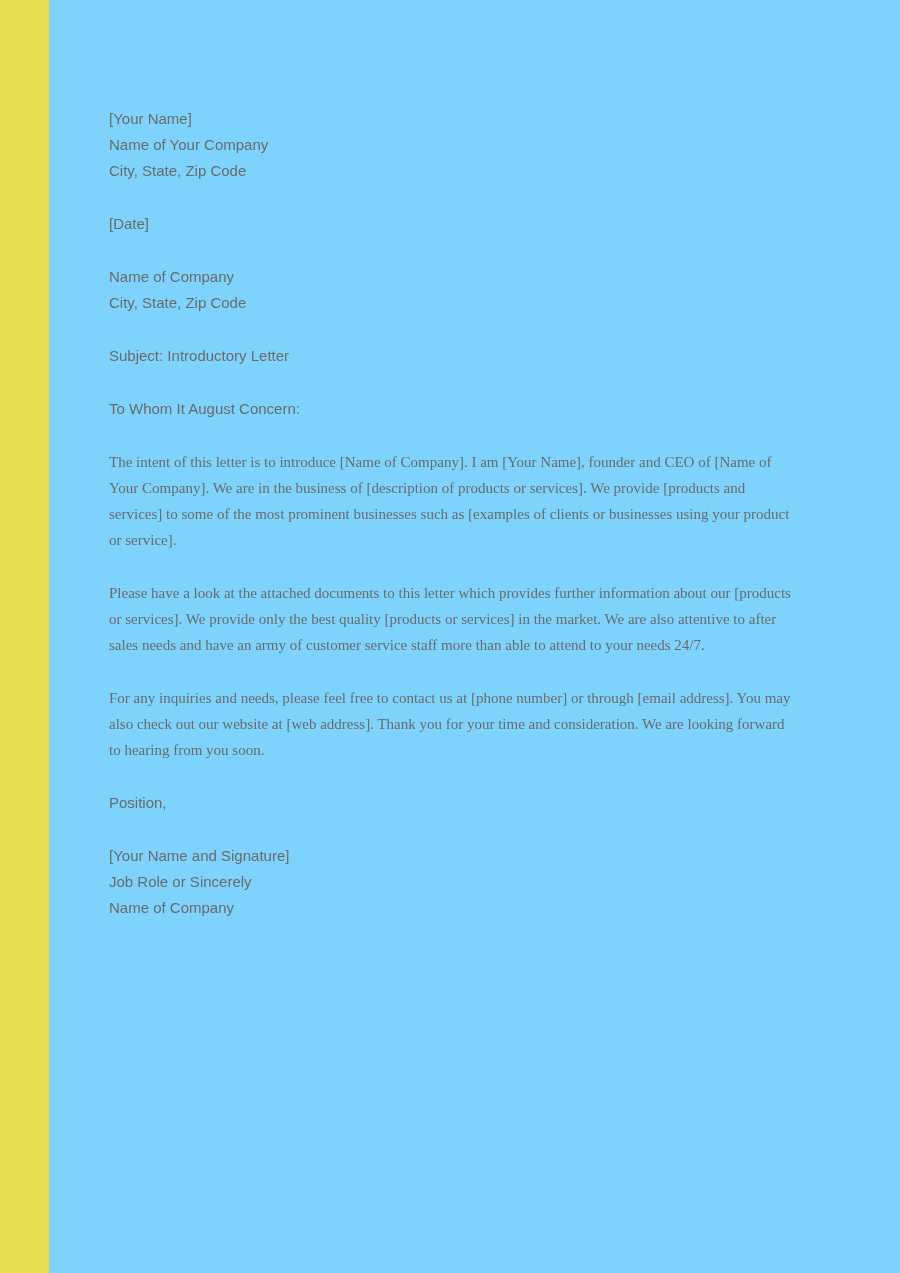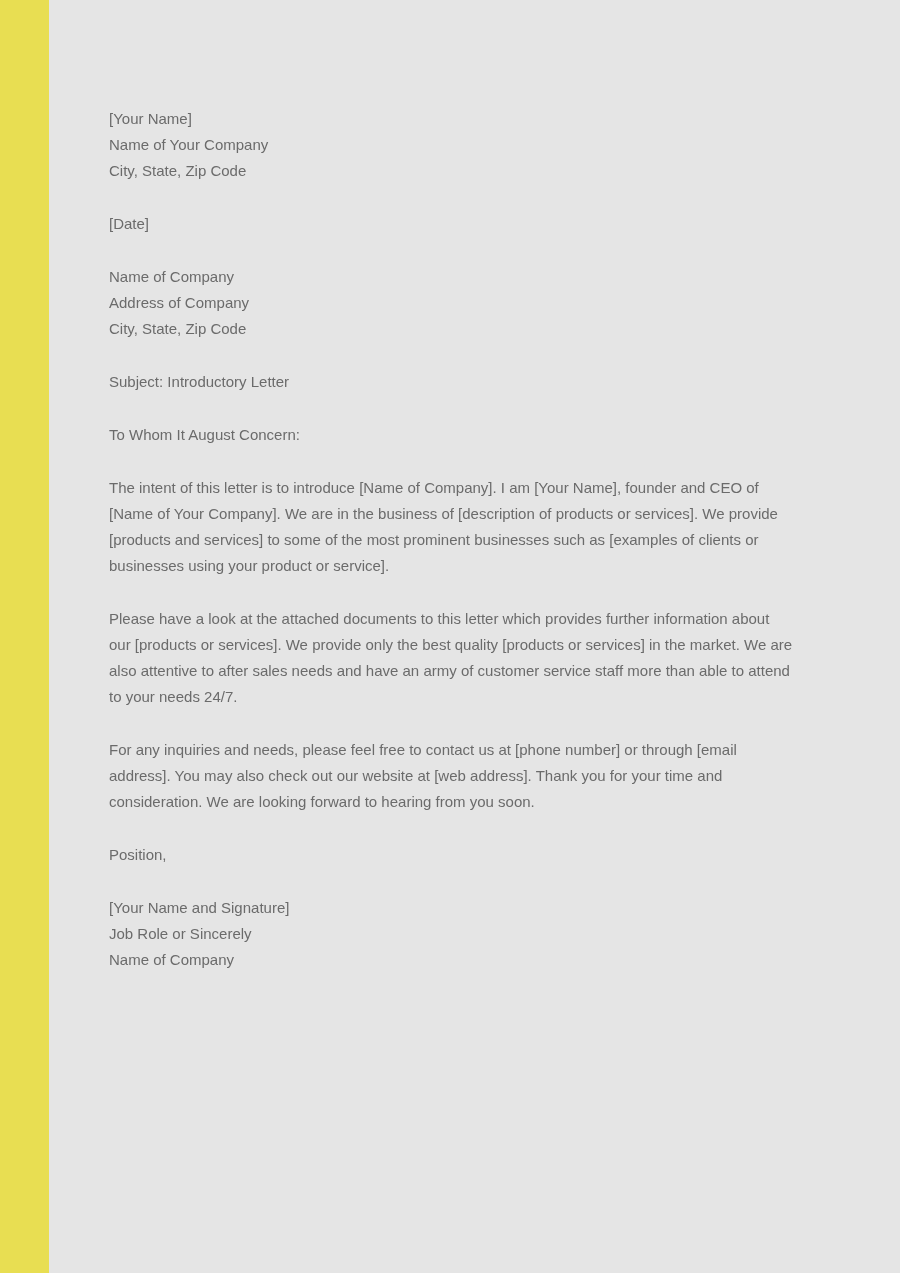--- a/index.html
+++ b/index.html
@@ -7,21 +7,21 @@
   body {
     width: 900px;
     height: 1273px;
     position: relative;
     overflow: hidden;
     font-family: "Liberation Sans", sans-serif;
   }
   .page {
     position: absolute;
     inset: 0;
-    background: #e5e5e5;
+    background: #7dd3fc;
     padding-left: 24px;
   }
   .accent-stripe {
     position: absolute;
     left: 0;
     top: 0;
     width: 49px;
     height: 100%;
     background: #e8de52;
   }
@@ -30,21 +30,21 @@
     left: 109px;
     top: 106px;
     width: 684px;
     font-size: 15px;
     line-height: 26px;
     color: #6b6b6b;
     text-align: left;
   }
   .block { margin-bottom: 27px; }
   .block div { white-space: nowrap; }
-  .para { margin-bottom: 27px; }
+  .para { margin-bottom: 27px; font-family: Liberation Serif, serif; }
 </style>
 </head>
 <body>
 
 <div class="page">
   <div class="accent-stripe" style="background: rgb(232, 222, 82);"></div>
 
   <div class="content" style="color: rgb(107, 107, 107);">
 
     <div class="block">
@@ -52,21 +52,20 @@
       <div>Name of Your Company</div>
       <div>City, State, Zip Code</div>
     </div>
 
     <div class="block">
       <div>[Date]</div>
     </div>
 
     <div class="block">
       <div>Name of Company</div>
-      <div>Address of Company</div>
       <div>City, State, Zip Code</div>
     </div>
 
     <div class="block">
       <div>Subject: Introductory Letter</div>
     </div>
 
     <div class="block">
       <div>To Whom It August Concern:</div>
     </div>

